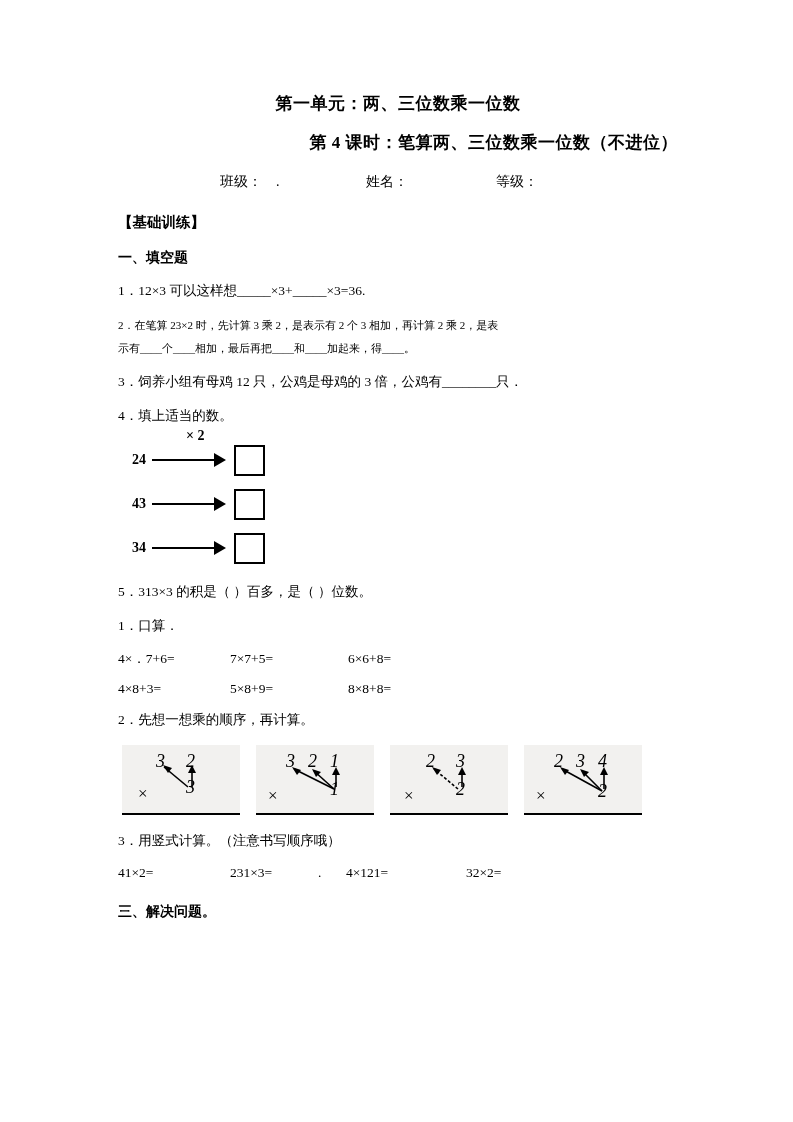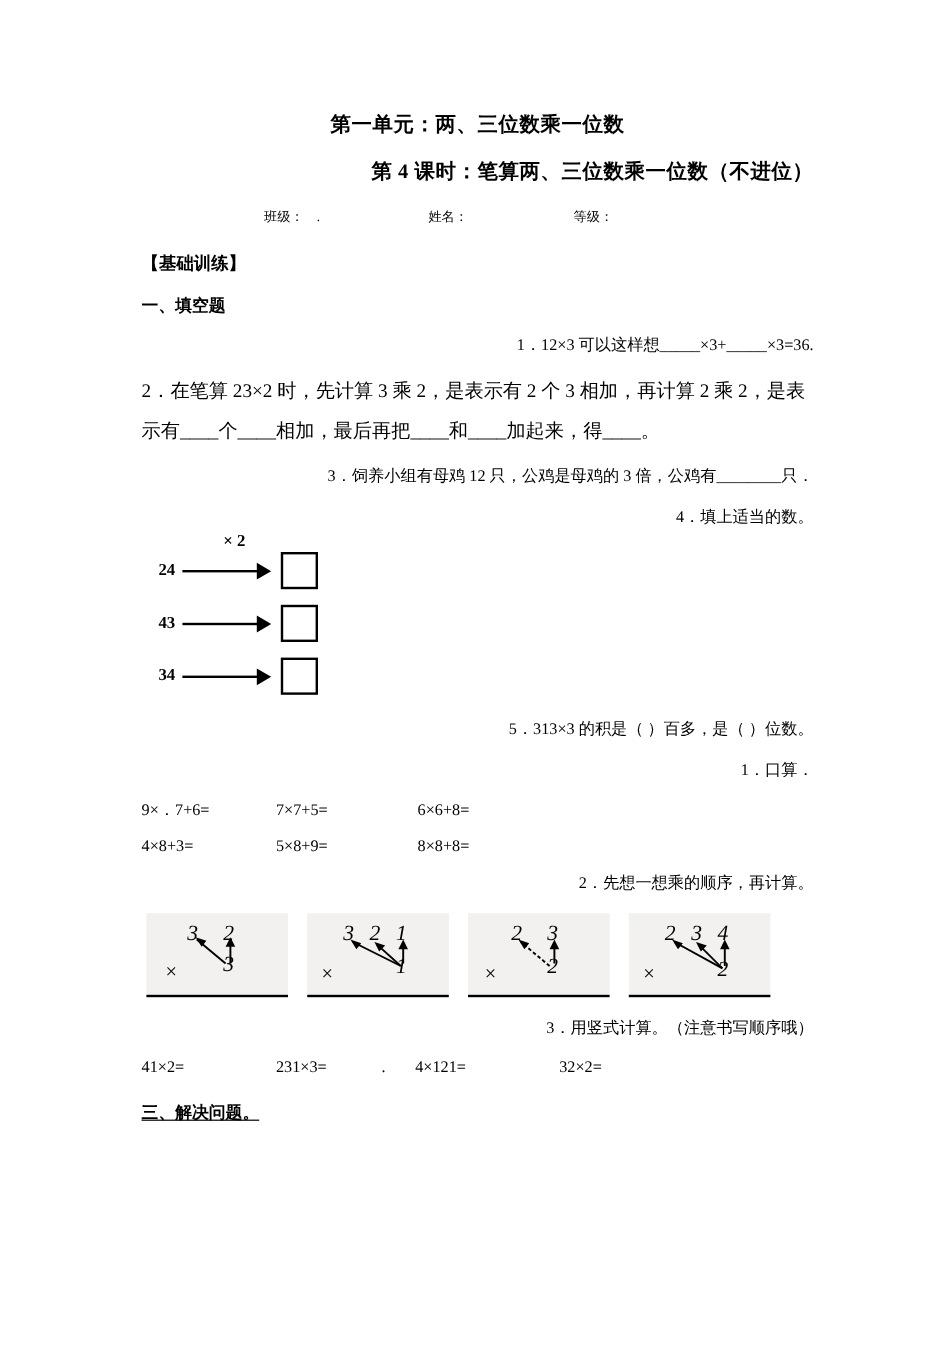--- a/index.html
+++ b/index.html
@@ -36,45 +36,44 @@
     margin-bottom: 16px;
   }
   .title2 {
     text-align: right;
     font-size: 17px;
     font-weight: bold;
     letter-spacing: 0.5px;
     margin-bottom: 19px;
   }
   .infoline {
-    font-size: 11px;
+    font-size: 14px;
     margin-bottom: 22px;
     padding-left: 102px;
   }
   .infoline span.gap1 { display:inline-block; width: 104px; }
   .infoline span.gap2 { display:inline-block; width: 88px; }
   .sec-head {
     font-size: 14.5px;
     font-weight: bold;
     margin: 0 0 17px 0;
   }
   .sub-head {
     font-size: 14px;
     font-weight: bold;
     margin: 0 0 14px 0;
   }
   .q {
     font-size: 13.5px;
     line-height: 1.55;
     margin-bottom: 13px;
-    text-align: right;
   }
   .q.tight { margin-bottom: 11px; }
   .q2 {
-    font-size: 16px;
+    font-size: 11px;
     line-height: 1.85;
     margin-bottom: 13px;
   }
   .oral-row {
     font-size: 13.5px;
     margin-bottom: 13px;
     white-space: pre;
   }
   .oral-row .cell { display: inline-block; }
   .c1 { width: 112px; }
@@ -203,21 +202,21 @@
         </div>
         <div class="box"></div>
       </div>
     </div>
 
     <div class="q" style="margin-top:14px;">5．313×3 的积是（    ）百多，是（    ）位数。</div>
 
 
     <div class="q">1．口算．</div>
 
-    <div class="oral-row"><span class="cell c1">9×．7+6=</span><span class="cell c2">7×7+5=</span><span class="cell">6×6+8=</span></div>
+    <div class="oral-row"><span class="cell c1">4×．7+6=</span><span class="cell c2">7×7+5=</span><span class="cell">6×6+8=</span></div>
     <div class="oral-row"><span class="cell c1">4×8+3=</span><span class="cell c2">5×8+9=</span><span class="cell">8×8+8=</span></div>
 
     <div class="q">2．先想一想乘的顺序，再计算。</div>
 
     <div class="picrow">
 
       <div class="pic">
         <svg width="118" height="70" viewBox="0 0 118 70">
           <text x="34" y="22" font-family="Liberation Serif, serif" font-size="18" font-style="italic">3</text>
           <text x="64" y="22" font-family="Liberation Serif, serif" font-size="18" font-style="italic">2</text>
@@ -274,18 +273,18 @@
           <polygon points="80,22 84,30 76,30" fill="#000"></polygon>
         </svg>
       </div>
 
     </div>
 
     <div class="q">3．用竖式计算。（注意书写顺序哦）</div>
 
     <div class="oral-row"><span class="cell c1">41×2=</span><span class="cell" style="width:88px;">231×3=</span><span class="cell" style="width:28px;">.</span><span class="cell" style="width:120px;">4×121=</span><span class="cell">32×2=</span></div>
 
-    <div class="sub-head" style="margin-top:22px;text-decoration:underline;">三、解决问题。</div>
+    <div class="sub-head" style="margin-top:22px;">三、解决问题。</div>
 
 
     <div class="footerarea"></div>
   </div>
 </div>
 
 </body></html>

